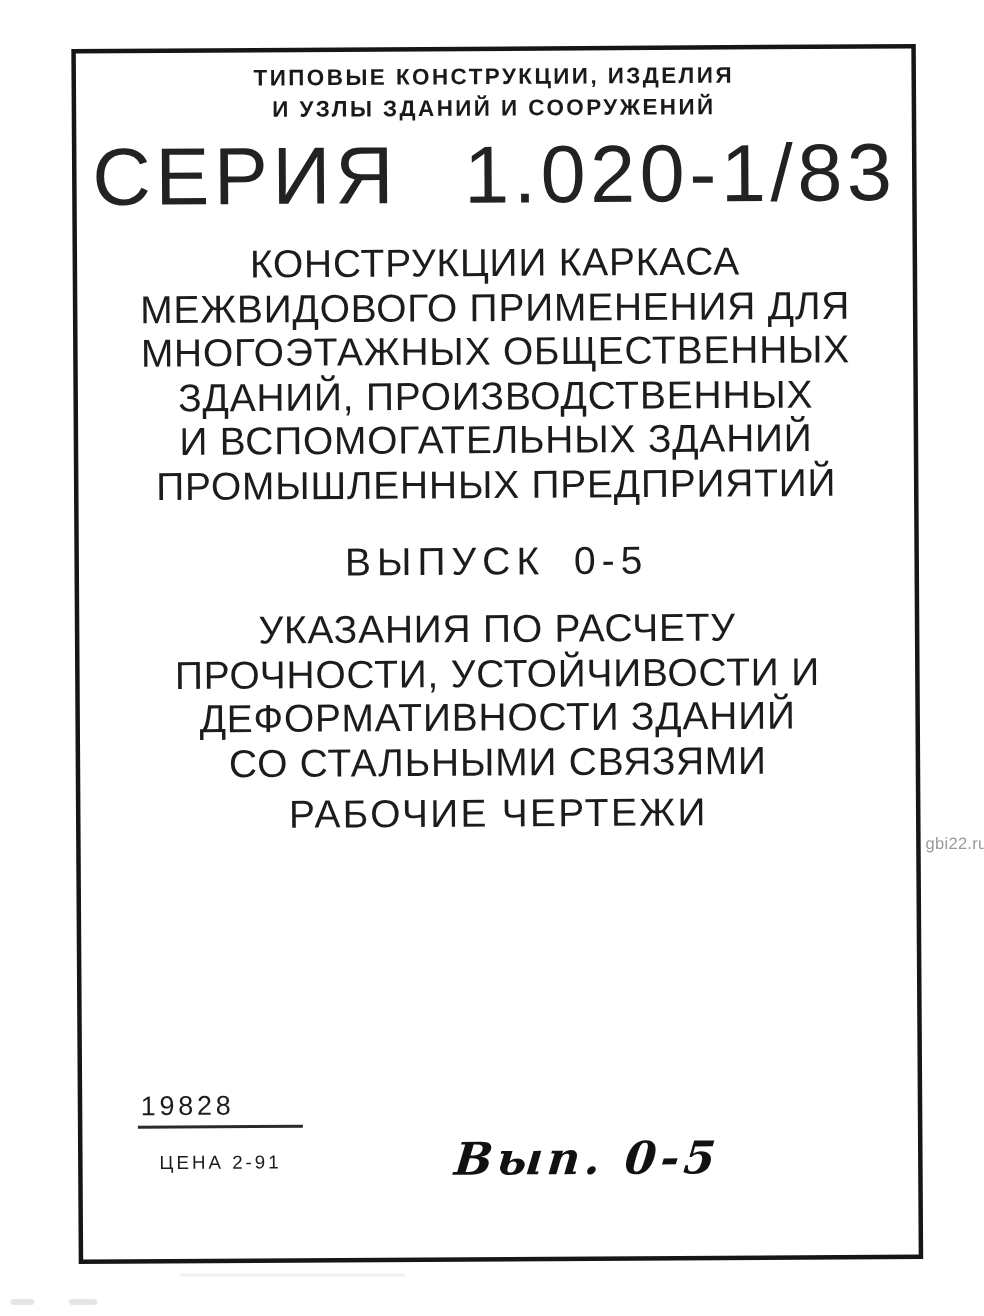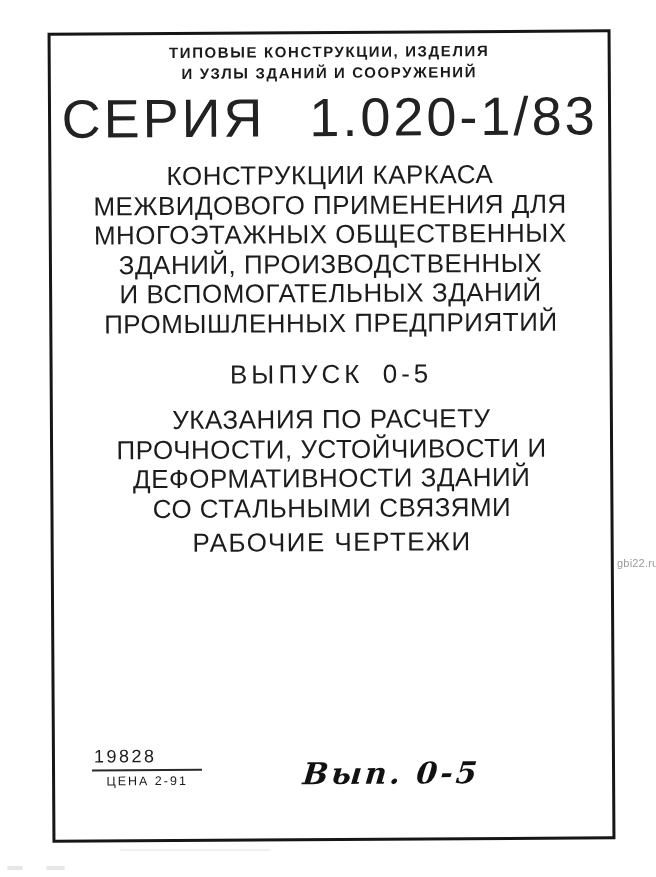--- a/index.html
+++ b/index.html
@@ -86,32 +86,32 @@
     width: 100%;
     text-align: center;
     font-size: 26px;
     letter-spacing: 1.5px;
     white-space: nowrap;
     color: #1c1c1c;
   }
 
   .stamp {
     left: 37px;
-    top: 711px;
+    top: 692px;
     width: 110px;
   }
   .stamp .code {
     font-size: 18px;
     letter-spacing: 2.5px;
     padding: 0 0 2px 2px;
     border-bottom: 2px solid #2a2a2a;
     white-space: nowrap;
   }
   .stamp .price {
-    margin-top: 3px;
+    margin-top: 16px;
     font-size: 12.5px;
     letter-spacing: 2px;
     text-align: center;
     white-space: nowrap;
   }
 
   .handnote {
     left: 248px;
     top: 722px;
     font-family: "DejaVu Serif", serif;

